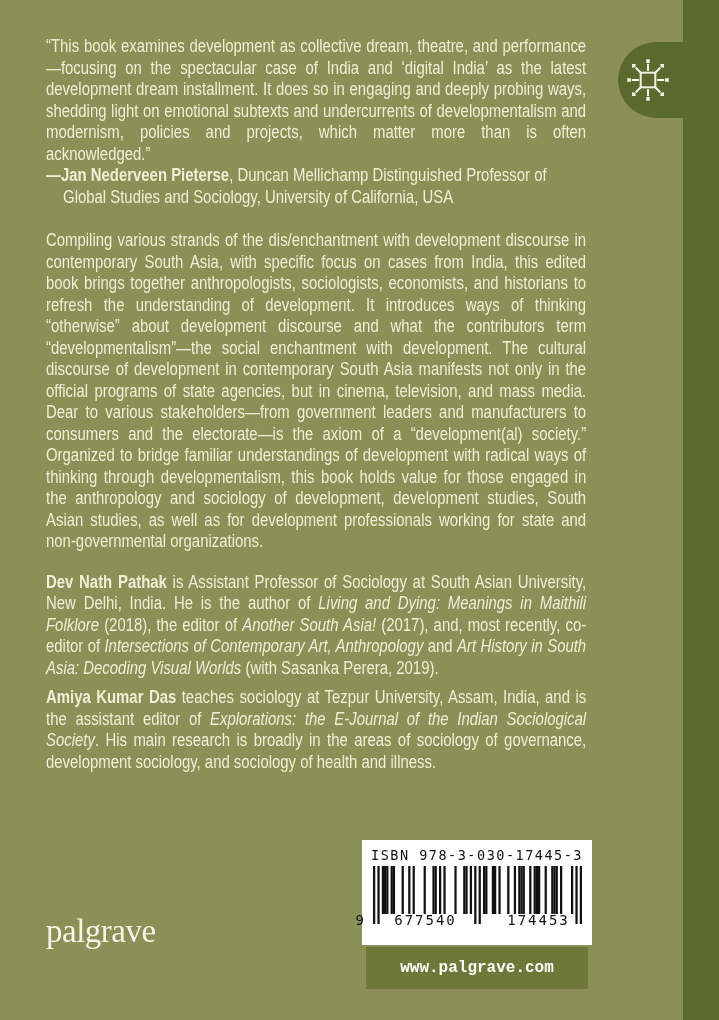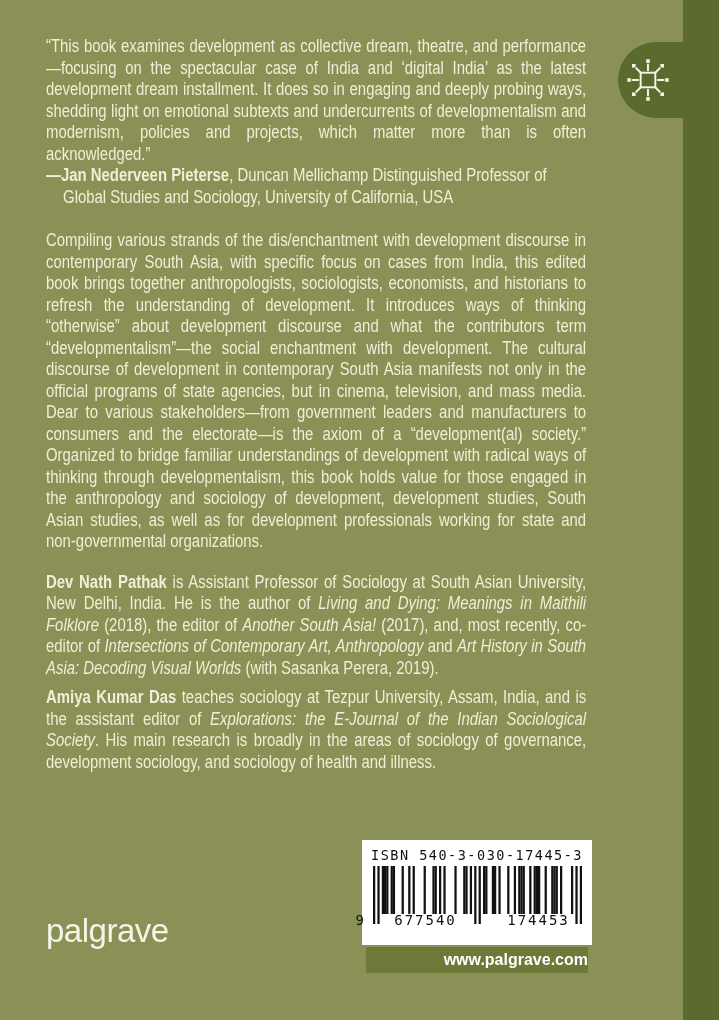--- a/index.html
+++ b/index.html
@@ -22,44 +22,44 @@
   }
   .copy p{margin:0;}
   p.quote{text-align:justify;}
   p.attribution{padding-left:20px;text-indent:-20px;}
   p.desc{margin-top:22px;text-align:justify;}
   p.bio{margin-top:19px;text-align:justify;}
   p.bio + p.bio{margin-top:8px;}
   .b{font-weight:bold;}
   .i{font-style:italic;}
   
-  .wordmark{position:absolute;left:46px;top:914px;color:#f3f5e6;}
+  .wordmark{position:absolute;left:46px;top:914px;color:#f3f5e6;font-family:Liberation Serif, serif;}
   .wm1{font-size:33px;line-height:34px;letter-spacing:-0.5px;}
   .wm2{font-size:27px;line-height:27px;letter-spacing:-0.5px;}
   
   .barcode-block{position:absolute;left:362px;top:840px;width:230px;}
   .isbn-box{width:230px;height:105px;background:#ffffff;box-sizing:border-box;padding-top:7px;}
   .isbn-text{
     text-align:center;font-family:"DejaVu Sans Mono", monospace;
     font-size:13.5px;letter-spacing:1.5px;color:#111;line-height:16px;
   }
   .bars-wrap{position:relative;width:209px;margin:3px auto 0;height:76px;}
   .bars-wrap svg{display:block;}
   .bars-wrap svg rect{fill:#111;}
   .digits{
     position:absolute;top:46px;left:0;width:209px;height:16px;
     font-family:"DejaVu Sans Mono", monospace;font-size:14px;letter-spacing:2px;color:#111;
   }
   .digits .d0{position:absolute;left:-17px;top:0;}
   .digits .d1{position:absolute;left:8px;width:90px;text-align:center;top:0;}
   .digits .d2{position:absolute;left:121px;width:90px;text-align:center;top:0;}
   .web-bar{
-    width:222px;height:26px;margin:2px auto 0;background:#6e7939;
-    display:flex;align-items:center;justify-content:flex-end;
-    color:#ffffff;font-weight:bold;font-size:16px;
+    width:222px;height:42px;margin:2px auto 0;background:#6e7939;
+    display:flex;align-items:center;justify-content:center;
+    color:#ffffff;font-weight:bold;font-size:16px;font-family:Liberation Mono, monospace;
   }
 </style>
 </head>
 <body>
 
 <div>
 
   <div class="right-strip"></div>
 
   <div class="logo-tab">
@@ -95,21 +95,21 @@
     <p class="bio"><span class="b">Dev Nath Pathak</span><span> is Assistant Professor of Sociology at South Asian University, New Delhi, India. He is the author of </span><span class="i">Living and Dying: Meanings in Maithili Folklore</span><span> (2018), the editor of </span><span class="i">Another South Asia!</span><span> (2017), and, most recently, co-editor of </span><span class="i">Intersections of Contemporary Art, Anthropology</span><span> and </span><span class="i">Art History in South Asia: Decoding Visual Worlds</span><span> (with Sasanka Perera, 2019).</span></p>
     <p class="bio"><span class="b">Amiya Kumar Das</span><span> teaches sociology at Tezpur University, Assam, India, and is the assistant editor of </span><span class="i">Explorations: the E-Journal of the Indian Sociological Society</span><span>. His main research is broadly in the areas of sociology of governance, development sociology, and sociology of health and illness.</span></p>
   </div>
 
   <div class="wordmark">
     <div class="wm1">palgrave</div>
   </div>
 
   <div class="barcode-block">
     <div class="isbn-box">
-      <div class="isbn-text">ISBN 540-3-030-17445-3</div>
+      <div class="isbn-text">ISBN 978-3-030-17445-3</div>
       <div class="bars-wrap">
         <svg id="barcode" width="209" height="60">
             <rect x="0.00" y="0" width="2.25" height="58"></rect>
             <rect x="4.40" y="0" width="2.25" height="58"></rect>
             <rect x="8.80" y="0" width="2.25" height="48"></rect>
             <rect x="11.00" y="0" width="2.25" height="48"></rect>
             <rect x="13.20" y="0" width="2.25" height="48"></rect>
             <rect x="17.60" y="0" width="2.25" height="48"></rect>
             <rect x="19.80" y="0" width="2.25" height="48"></rect>
             <rect x="28.60" y="0" width="2.25" height="48"></rect>

